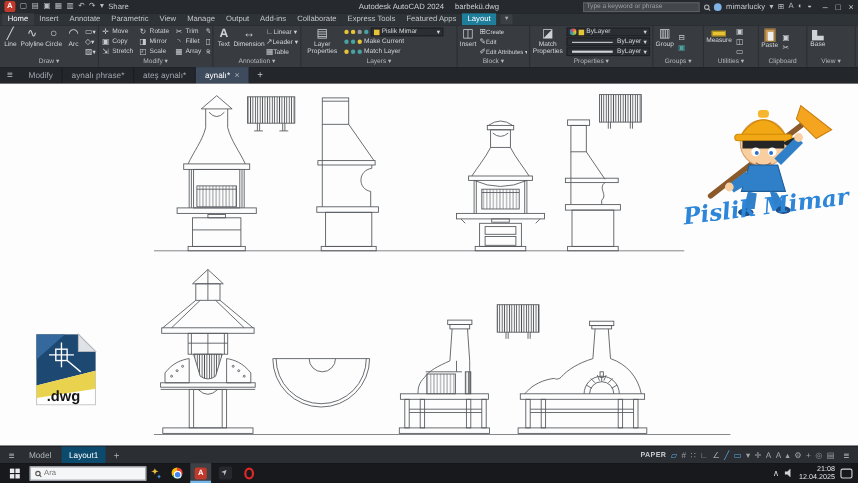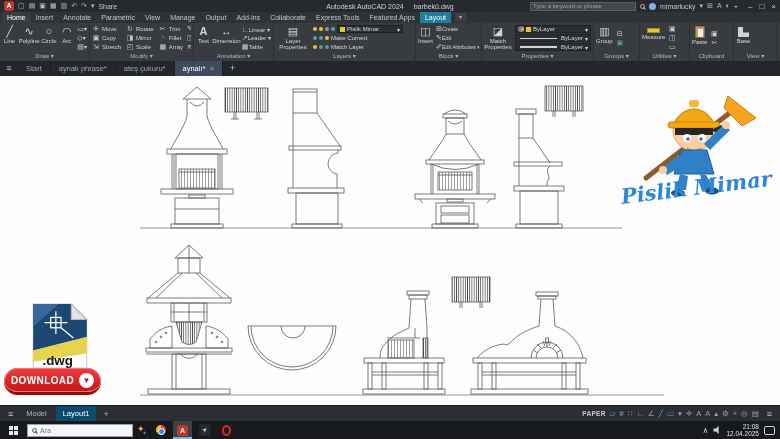--- a/index.html
+++ b/index.html
@@ -439,27 +439,27 @@
       <div class="plabel">View ▾</div>
     </div>
 
     <div style="flex:1"></div>
   </div>
 
   <div class="filetabs">
     <span class="ft-menu">≡</span>
     <span style="display:flex">
         <span class="ftab">
-          <span>Start</span>
+          <span>Modify</span>
         </span>
         <span class="ftab">
           <span>aynalı phrase*</span>
         </span>
         <span class="ftab">
-          <span>ateş çukuru*</span>
+          <span>ateş aynalı*</span>
         </span>
         <span class="ftab active">
           <span>aynalı*</span>
           <span class="ft-close">×</span>
         </span>
       </span>
     <span class="ft-add">+</span>
   </div>
 
   <div class="canvas">
@@ -650,24 +650,20 @@
       <polygon points="5,2 30,2 5,24" fill="#35689c"></polygon>
       <polygon points="42,2 57,17 42,17" fill="#dfe3e8" stroke="#b5b9bd"></polygon>
       <g stroke="#fff" stroke-width="1.2" fill="none">
         <rect x="22" y="15" width="10" height="10"></rect>
         <path d="M27 9 V31 M16 20 H38 M32 25 L44 35"></path>
       </g>
       <polygon points="5,47 57,34 57,50 5,58" fill="#e9d24e"></polygon>
       <text x="14" y="61" font-size="13" font-weight="bold" fill="#151515" font-family="'Liberation Sans', sans-serif">.dwg</text>
     </svg>
 
-    <div class="download-btn">
-      <span>DOWNLOAD</span>
-      <span class="dl-circle">▼</span>
-    </div>
   </div>
 
   <div class="statusbar">
     <span class="sb-menu">≡</span>
     <span class="sb-tab">Model</span>
     <span class="sb-tab active">Layout1</span>
     <span class="sb-add">+</span>
     <div class="sb-right">
       <span class="sb-paper">PAPER</span>
       <span style="display:flex;gap:4px">

